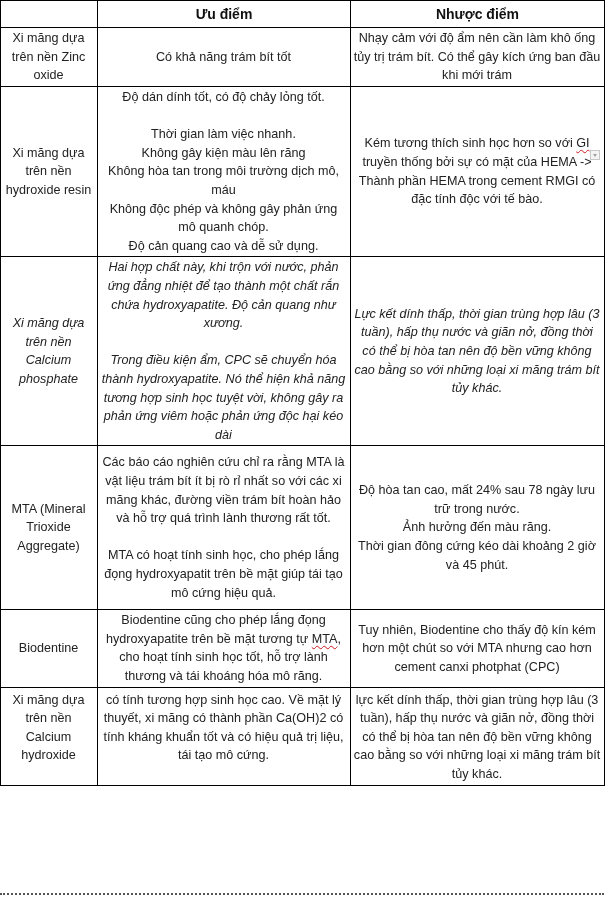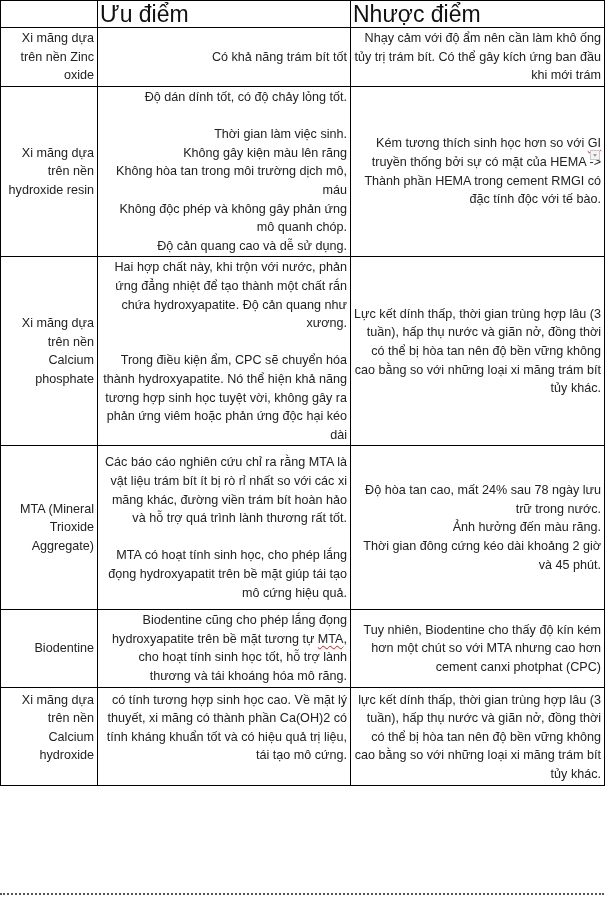--- a/index.html
+++ b/index.html
@@ -22,27 +22,27 @@
     }
     table.cmp col.c1 { width: 97px; }
     table.cmp col.c2 { width: 253px; }
     table.cmp col.c3 { width: 254px; }
     table.cmp th, table.cmp td {
       border: 1px solid #000000;
       padding: 1px 3px 1px 2px;
       vertical-align: middle;
       font-size: 12.6px;
       line-height: 18.6px;
-      text-align: right;
+      text-align: center;
       word-wrap: break-word;
     }
     table.cmp th {
-      font-size: 23px;
-      font-weight: normal;
-      text-align: left;
+      font-size: 14px;
+      font-weight: bold;
+      text-align: center;
       height: 24px;
       line-height: 24px;
       padding: 1px 2px;
       color: #111111;
     }
     .line { display: block; }
     .blank { display: block; height: 18.6px; }
     .spell {
       text-decoration: underline wavy #d11a1a;
       text-decoration-thickness: 1px;
@@ -72,21 +72,21 @@
       left: 0;
       top: 893px;
       width: 604px;
       height: 0;
       border-top: 2px dotted #555555;
     }
     tr.r1 td { height: 56px; }
     tr.r2 td { height: 54px; }
     tr.r3 td { height: 54px; }
     tr.r4 td { height: 165px; }
-    tr.r5 td { height: 179px; }
+    tr.r5 td { height: 179px; font-style: italic; }
     tr.r6 td { height: 161px; }
     tr.r7 td { height: 73px; }
     tr.r8 td { height: 92px; }
     tr.r8 td.name, tr.r8 td.adv, tr.r8 td.dis { vertical-align: top; padding-top: 3px; }
   </style>
 </head>
 <body>
 
 <table class="cmp">
   <colgroup>
@@ -113,21 +113,21 @@
       </td>
     </tr>
 
 
 
     <tr class="r4">
       <td class="name">Xi măng dựa trên nền hydroxide resin</td>
       <td class="adv">
         <span class="line">Độ dán dính tốt, có độ chảy lỏng tốt.</span>
         <span class="blank"></span>
-        <span class="line">Thời gian làm việc sinh.</span>
+        <span class="line">Thời gian làm việc nhanh.</span>
         <span class="line">Không gây kiện màu lên răng</span>
         <span class="line">Không hòa tan trong môi trường dịch mô, máu</span>
         <span class="line">Không độc phép và không gây phản ứng mô quanh chóp.</span>
         <span class="line">Độ cản quang cao và dễ sử dụng.</span>
       </td>
       <td class="dis">
         <span>Kém tương thích sinh học hơn so với </span><span class="spell">GI</span><span> truyền thống bởi sự có mặt của HEMA -&gt; Thành phần HEMA trong cement RMGI có đặc tính độc với tế bào.</span>
       </td>
     </tr>
 

